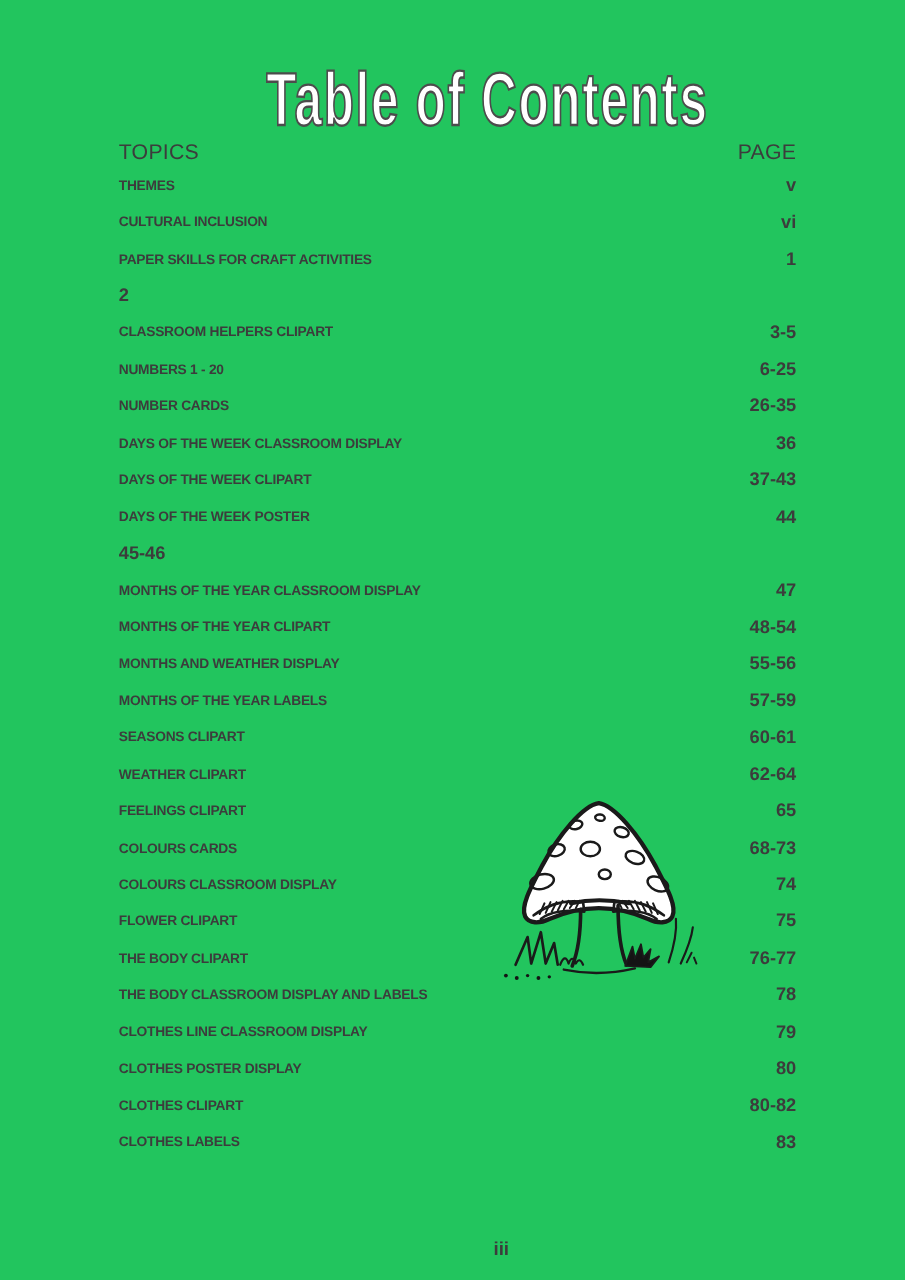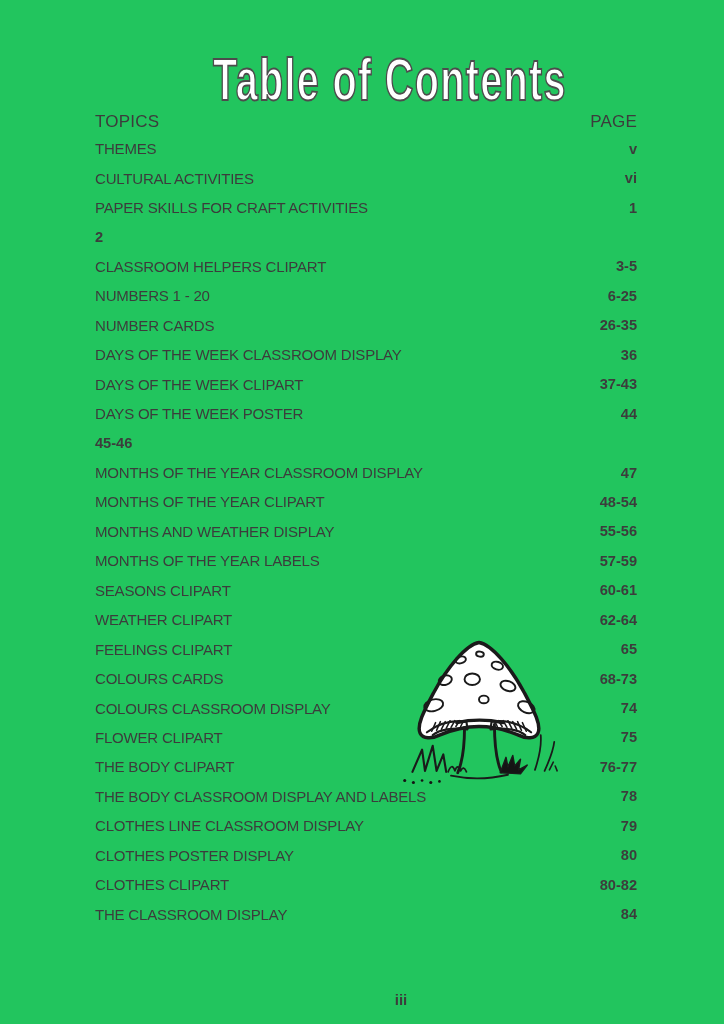--- a/index.html
+++ b/index.html
@@ -36,22 +36,22 @@
     left: 95px;
     right: 87px;
   }
   .toc-row {
     height: 29.45px;
     display: flex;
     justify-content: space-between;
     align-items: center;
   }
   .topic {
-    font-size: 15px;
-    font-weight: normal;
+    font-size: 11px;
+    font-weight: bold;
     letter-spacing: -0.2px;
     color: #3c3c3c;
     white-space: nowrap;
   }
   .pagenum {
     font-size: 14.6px;
     font-weight: bold;
     color: #3c3c3c;
     white-space: nowrap;
   }
@@ -87,21 +87,21 @@
     <span>PAGE</span>
   </div>
 
   <div class="toc-list" id="toc-list">
   <div class="toc-row">
     <span class="topic">THEMES</span>
     <span class="pagenum">v</span>
   </div>
 
   <div class="toc-row">
-    <span class="topic">CULTURAL ACTIVITIES</span>
+    <span class="topic">CULTURAL INCLUSION</span>
     <span class="pagenum">vi</span>
   </div>
 
   <div class="toc-row">
     <span class="topic">PAPER SKILLS FOR CRAFT ACTIVITIES</span>
     <span class="pagenum">1</span>
   </div>
 
   <div class="toc-row">
     <span class="pagenum">2</span>
@@ -210,25 +210,25 @@
   <div class="toc-row">
     <span class="topic">CLOTHES POSTER DISPLAY</span>
     <span class="pagenum">80</span>
   </div>
 
   <div class="toc-row">
     <span class="topic">CLOTHES CLIPART</span>
     <span class="pagenum">80-82</span>
   </div>
 
-
-  <div class="toc-row">
-    <span class="topic">THE CLASSROOM DISPLAY</span>
-    <span class="pagenum">84</span>
-  </div>
+  <div class="toc-row">
+    <span class="topic">CLOTHES LABELS</span>
+    <span class="pagenum">83</span>
+  </div>
+
 </div>
 
   <svg class="mushroom" width="164" height="158" viewBox="0 0 170 160" aria-hidden="true" fill="none" stroke="#1a1a1a" stroke-linecap="round" stroke-linejoin="round">
 
     <path d="M85,8 C72,10 52,34 38,60 C28,79 20,94 24,102 C27,108 36,108 44,104
              C58,98 70,95 85,95 C100,95 112,98 126,104 C134,108 143,108 146,102
              C150,94 142,79 132,60 C118,34 98,10 85,8 Z" fill="#ffffff" stroke-width="3.6"></path>
 
     <g stroke-width="2">
       <ellipse cx="66" cy="26" rx="5.5" ry="3.5" transform="rotate(-14 66 26)"></ellipse>

